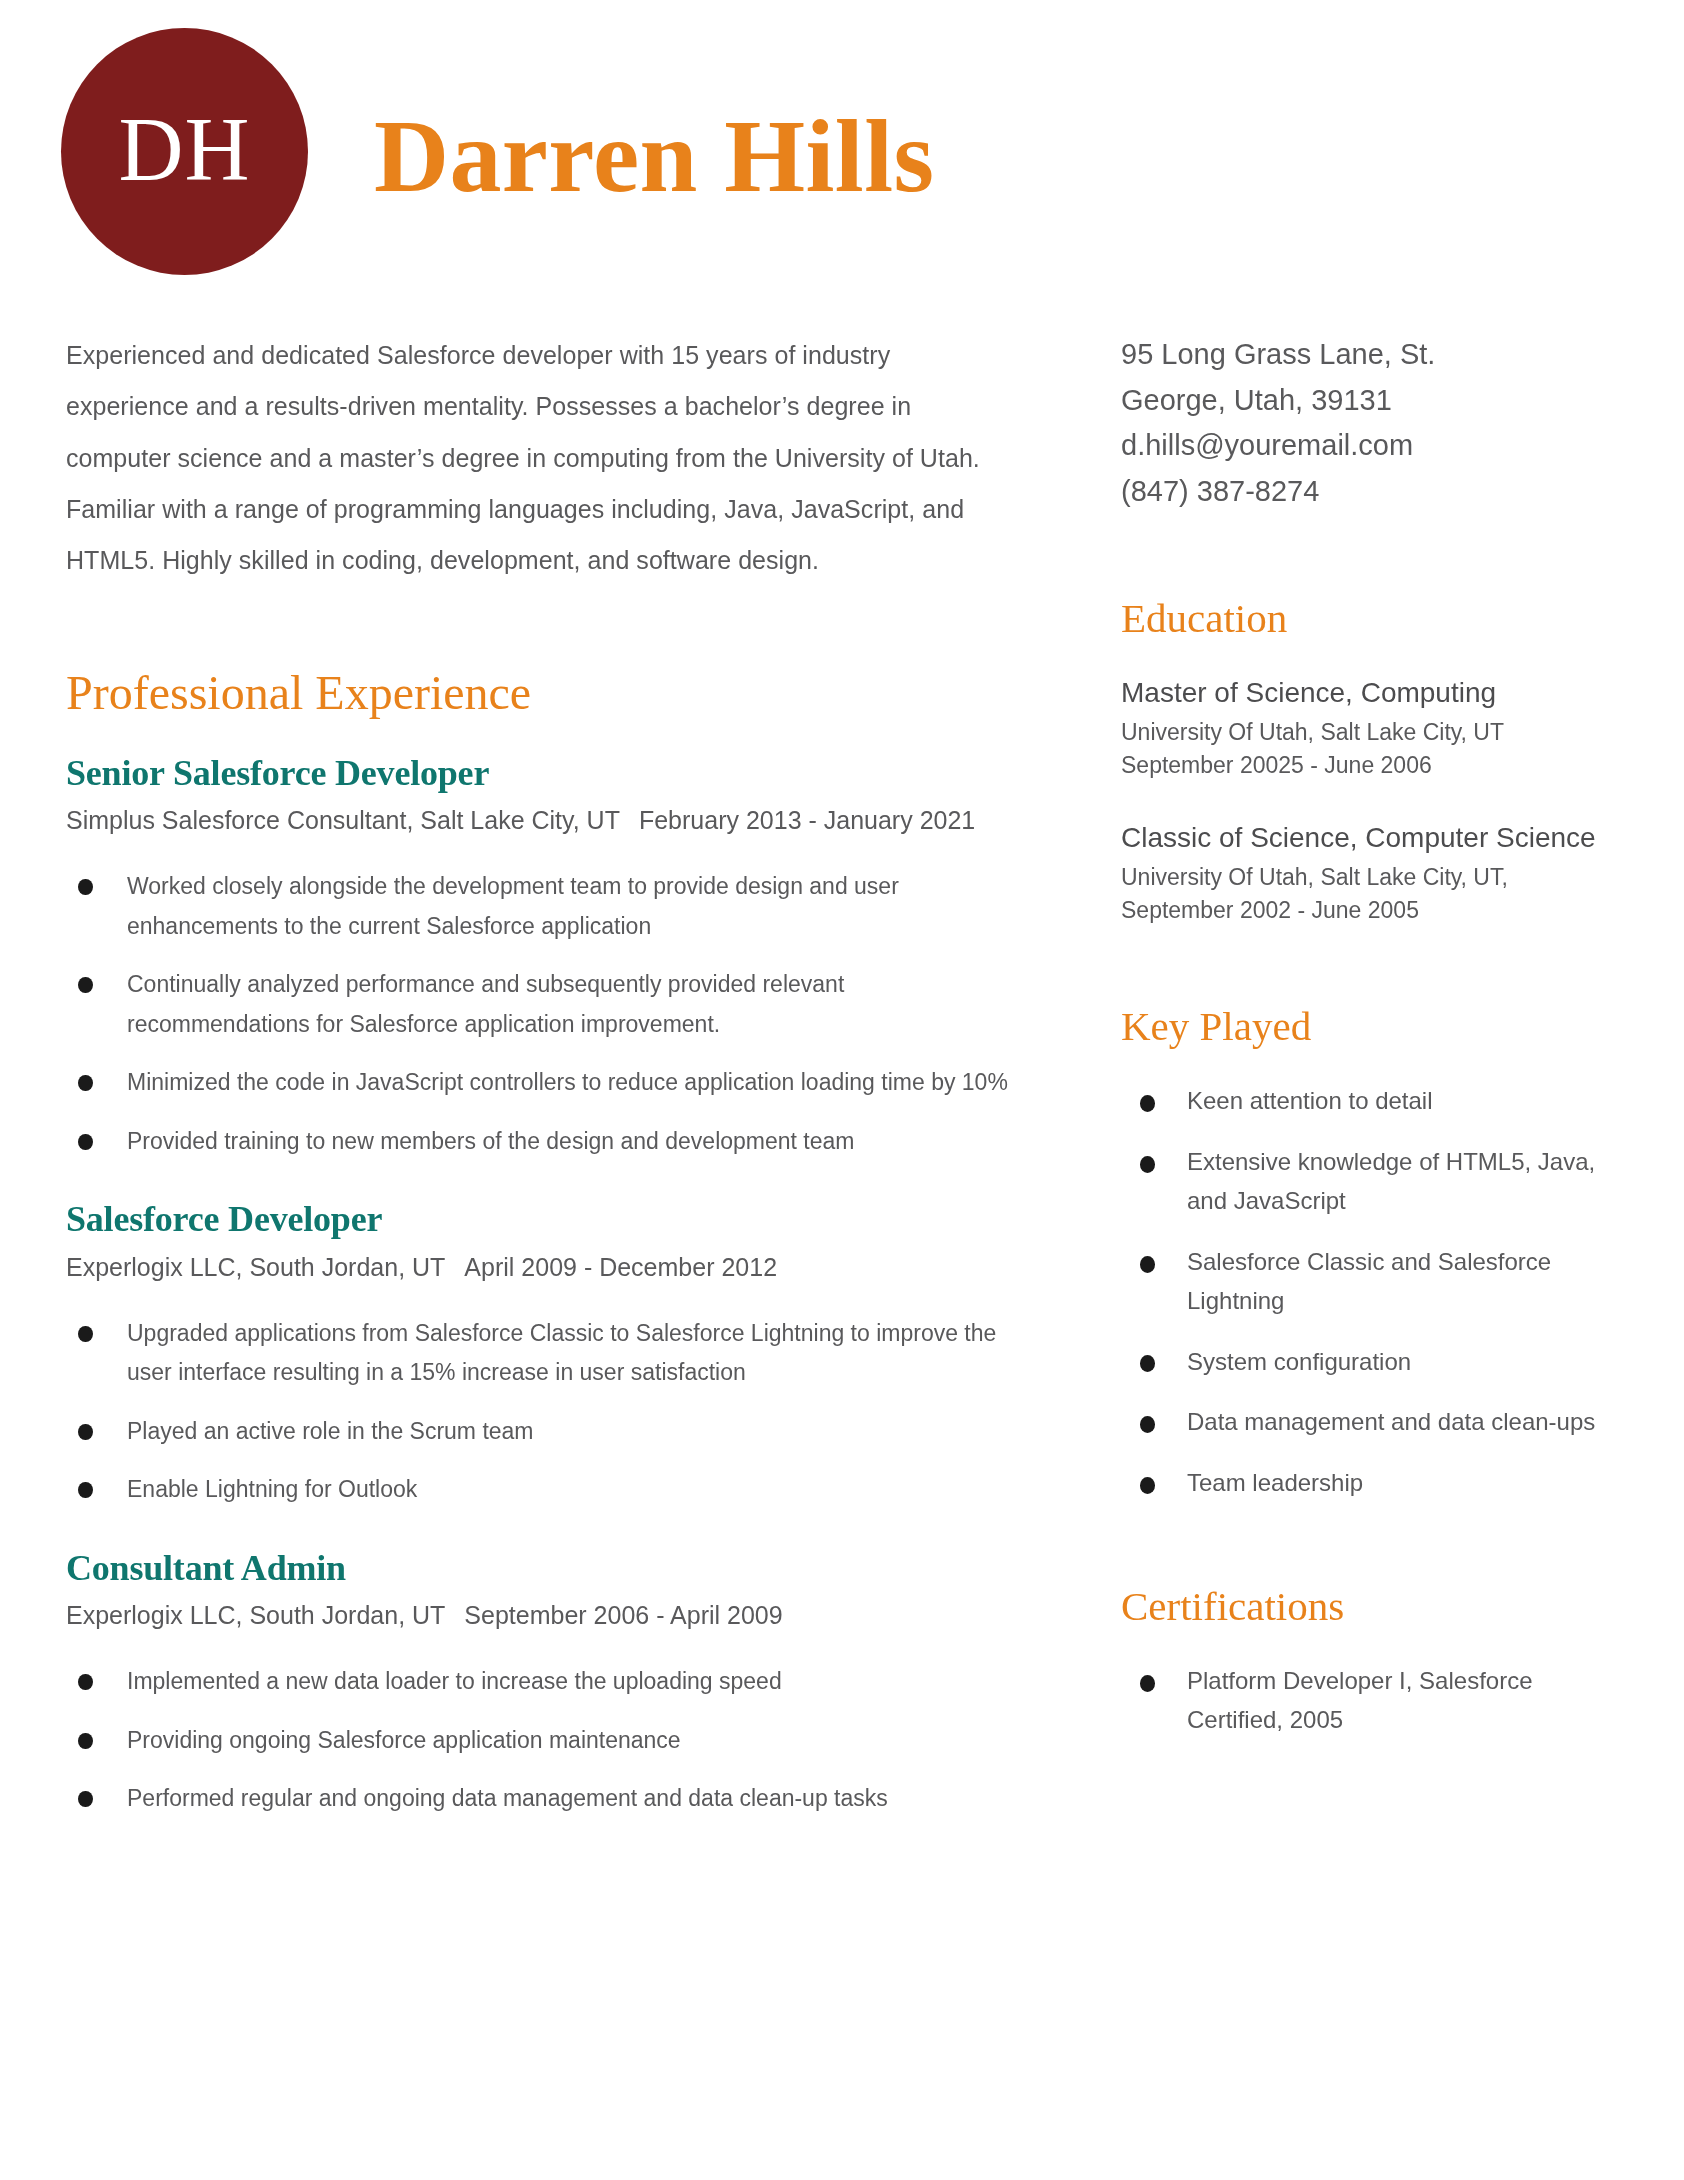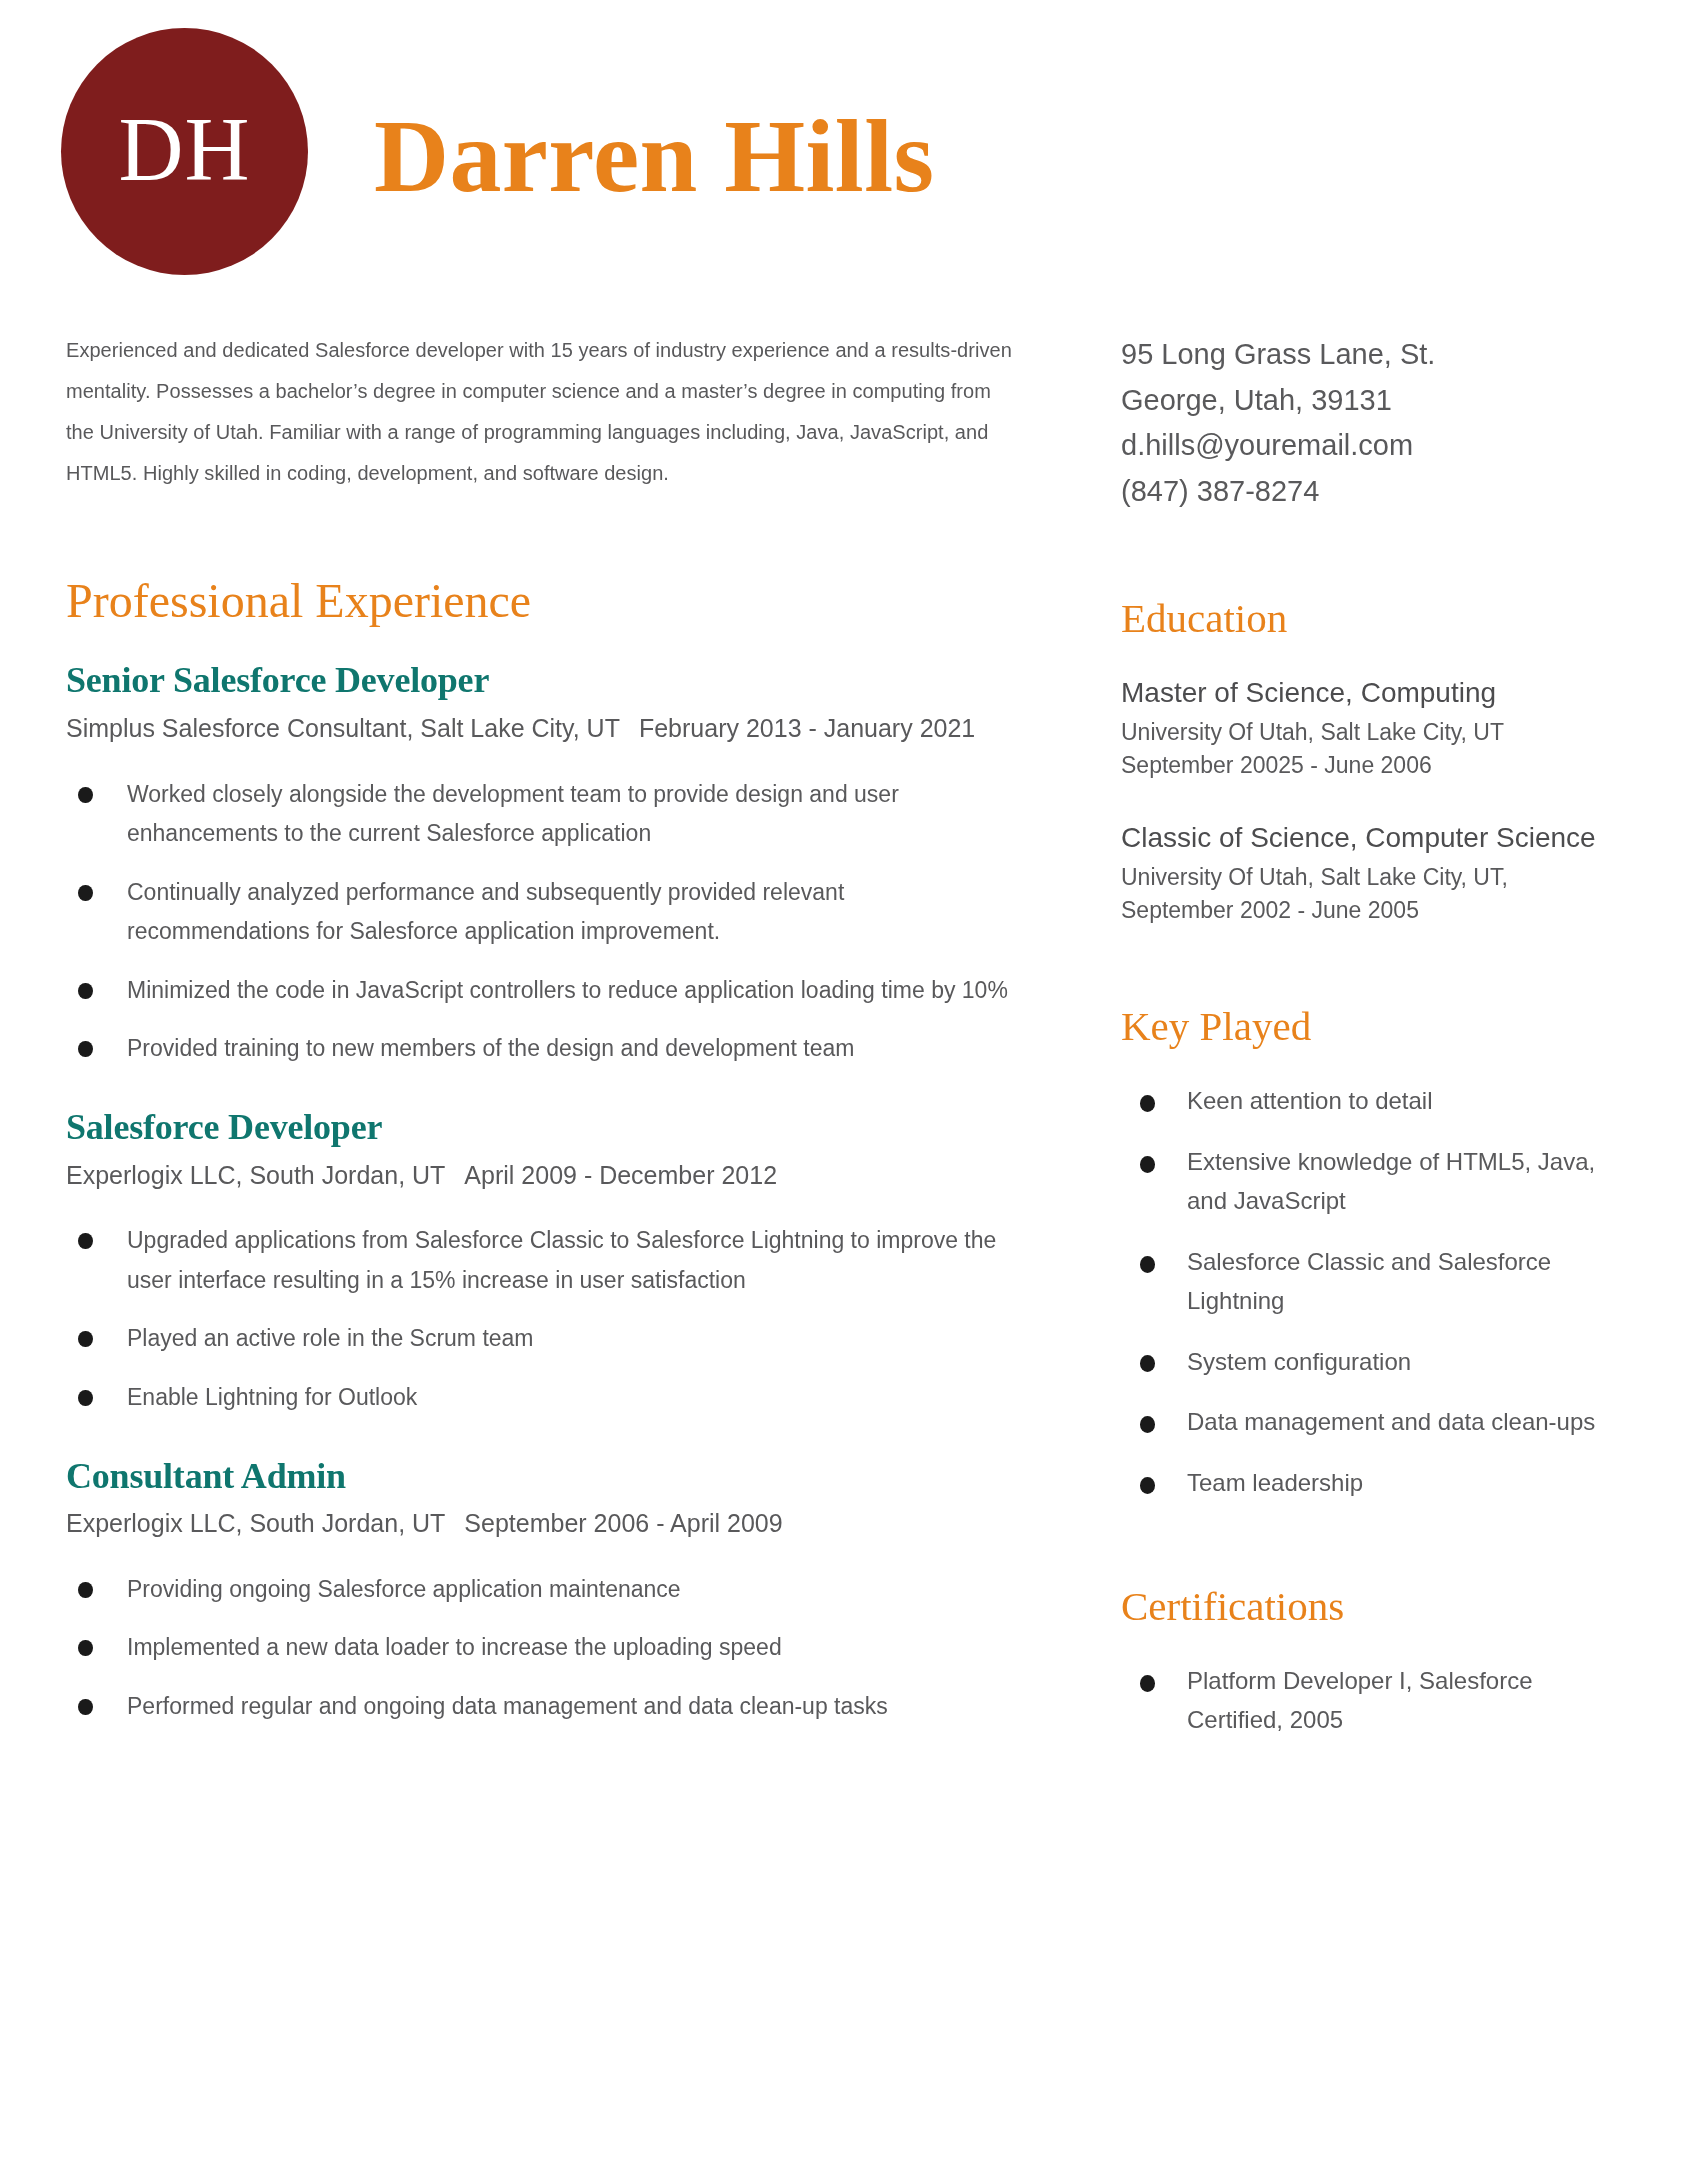--- a/index.html
+++ b/index.html
@@ -79,21 +79,21 @@
     box-sizing: border-box;
   }
   .col-right {
     flex: 1 1 auto;
     padding-left: 63px;
     box-sizing: border-box;
   }
 
   
   .summary {
-    font-size: 20px;
+    font-size: 25px;
     line-height: 2.05;
     color: #59595b;
     margin: 0;
     letter-spacing: 0.04px;
   }
 
   
   .contact {
     font-size: 29px;
     line-height: 1.58;
@@ -239,22 +239,22 @@
           <li>Upgraded applications from Salesforce Classic to Salesforce Lightning to improve the user interface resulting in a 15% increase in user satisfaction</li>
           <li>Played an active role in the Scrum team</li>
           <li>Enable Lightning for Outlook</li>
         </ul>
       </div>
 
       <div class="job">
         <h3 class="job-title">Consultant Admin</h3>
         <p class="job-meta"><span>Experlogix LLC, South Jordan, UT</span><span class="job-dates">September 2006 - April 2009</span></p>
         <ul class="bullets bullets-left">
+          <li>Implemented a new data loader to increase the uploading speed</li>
           <li>Providing ongoing Salesforce application maintenance</li>
-          <li>Implemented a new data loader to increase the uploading speed</li>
           <li>Performed regular and ongoing data management and data clean-up tasks</li>
         </ul>
       </div>
 
     </div>
 
     <div class="col-right">
 
       <div class="contact">
         <div>95 Long Grass Lane, St.</div>

